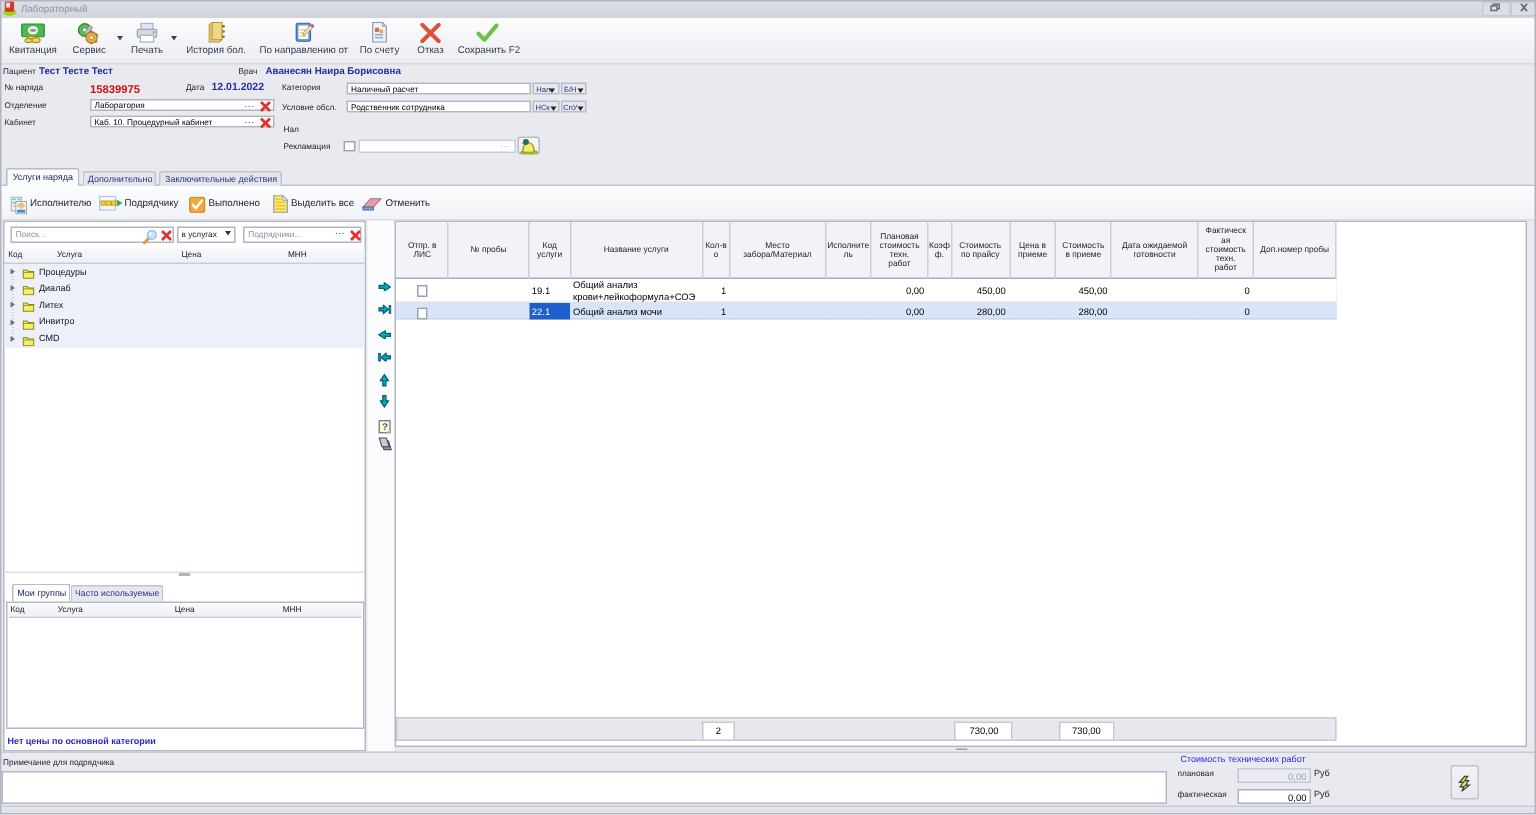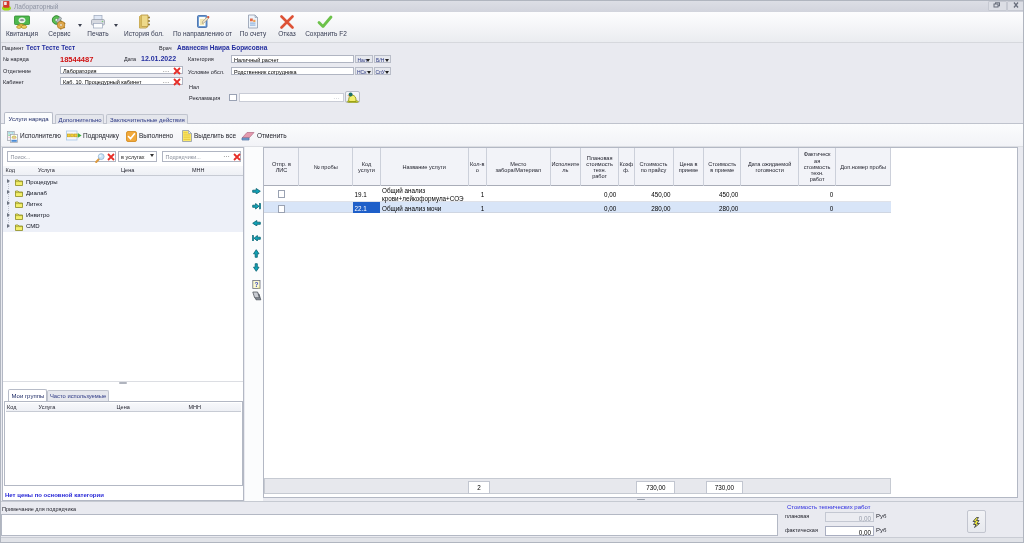--- a/index.html
+++ b/index.html
@@ -116,21 +116,21 @@
 </div>
 
 <div id="form">
 
   <span class="a lbl" style="left:2px;top:44.5px;font-size:5.5px">Пациент</span>
   <span class="a navy" style="left:26px;top:44px;font-size:6.5px">Тест Тесте Тест</span>
   <span class="a lbl" style="left:159px;top:44.5px;font-size:5.5px">Врач</span>
   <span class="a navy" style="left:177px;top:44px;font-size:6.5px">Аванесян Наира Борисовна</span>
 
   <span class="a lbl" style="left:3px;top:56px">№ наряда</span>
-  <span class="a" style="left:60px;top:54.5px;font-size:7.5px;font-weight:bold;color:#cf1010">18544487</span>
+  <span class="a" style="left:60px;top:54.5px;font-size:7.5px;font-weight:bold;color:#cf1010">15839975</span>
   <span class="a lbl" style="left:124px;top:56px">Дата</span>
   <span class="a navy" style="left:141px;top:55px;font-size:7px">12.01.2022</span>
   <span class="a lbl" style="left:188px;top:56px">Категория</span>
   <div class="inp" style="left:231px;top:55px;width:123px;height:8px">
       <span class="a" style="left:2px;top:1px;font-size:5.5px;white-space:nowrap">Наличный расчет</span>
     </div>
   <div class="a" style="left:355px;top:55px;width:17.5px;height:8px;background:#e6e8ee;border:1px solid #b9bdc8;box-sizing:border-box">
       <span style="position:absolute;left:1.5px;top:1px;font-size:5px;color:#27337e">Нал</span>
       <span style="position:absolute;right:1.5px;top:2.5px;width:0;height:0;border-left:2.2px solid transparent;border-right:2.2px solid transparent;border-top:3px solid #222"></span>
     </div>

